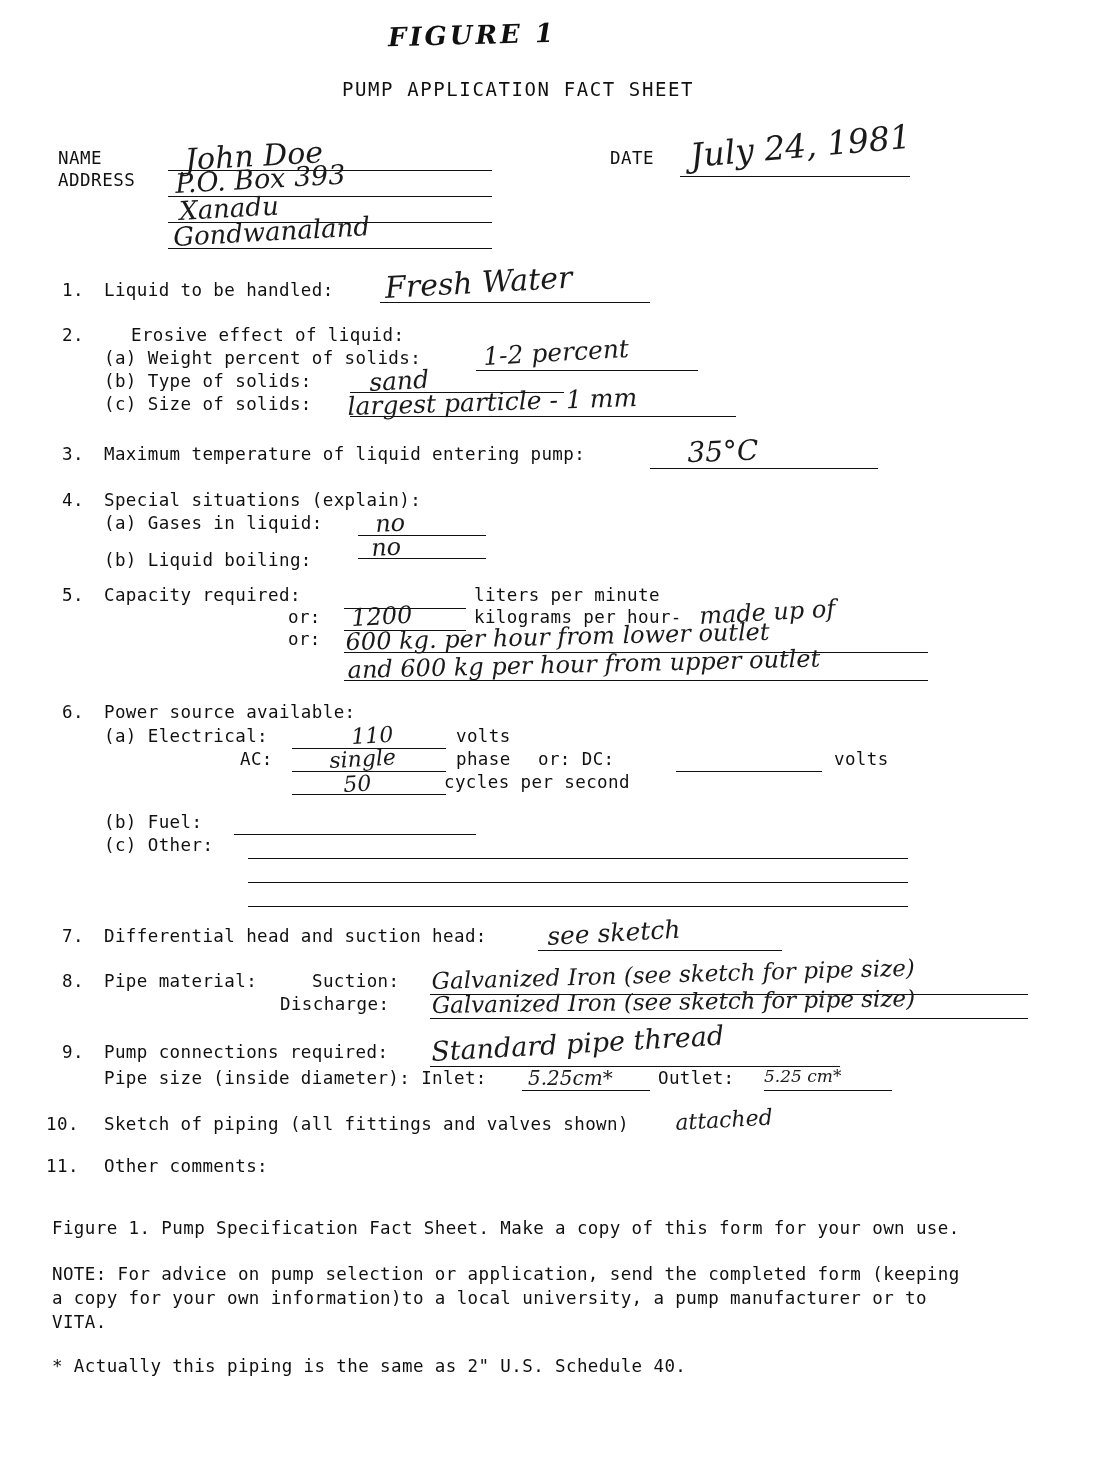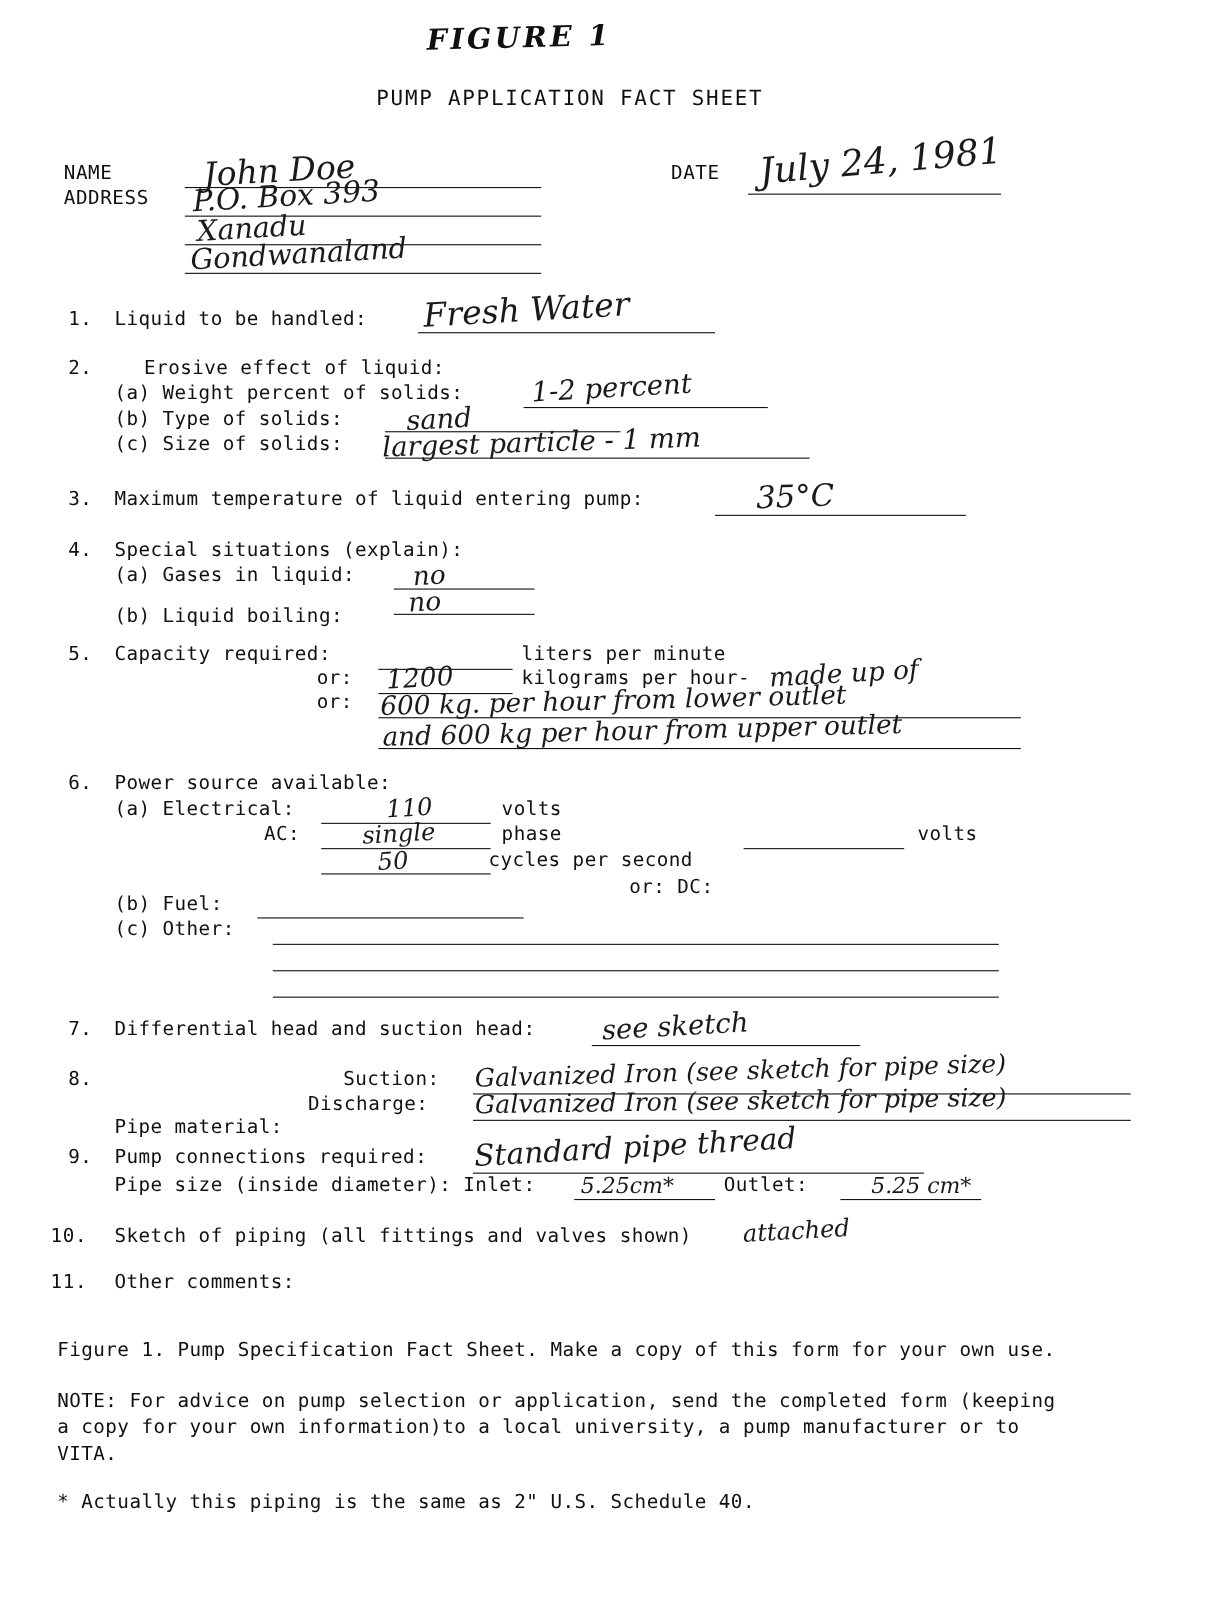--- a/index.html
+++ b/index.html
@@ -163,21 +163,21 @@
 
   <div class="mono item-txt" style="left:104px; top:726px;">(a) Electrical:</div>
   <div class="rule" style="left:292px; top:748px; width:154px;"></div>
   <div class="hand ans" style="left:352px; top:724px; font-size:22px;">110</div>
   <div class="mono item-txt" style="left:456px; top:726px;">volts</div>
 
   <div class="mono item-txt" style="left:240px; top:749px;">AC:</div>
   <div class="rule" style="left:292px; top:771px; width:154px;"></div>
   <div class="hand ans" style="left:330px; top:748px; font-size:22px;">single</div>
   <div class="mono item-txt" style="left:456px; top:749px;">phase</div>
-  <div class="mono item-txt" style="left:572px; top:749px;margin-top:48px;">or: DC:</div>
+  <div class="mono item-txt" style="left:538px; top:749px;">or: DC:</div>
   <div class="rule" style="left:676px; top:771px; width:146px;"></div>
   <div class="mono item-txt" style="left:834px; top:749px;">volts</div>
 
   <div class="rule" style="left:292px; top:794px; width:154px;"></div>
   <div class="hand ans" style="left:344px; top:772px; font-size:22px;">50</div>
   <div class="mono item-txt" style="left:444px; top:772px;">cycles per second</div>
 
   <div class="mono item-txt" style="left:104px; top:812px;">(b) Fuel:</div>
   <div class="rule" style="left:234px; top:834px; width:242px;"></div>
 
@@ -185,40 +185,40 @@
   <div class="rule" style="left:248px; top:858px; width:660px;"></div>
   <div class="rule" style="left:248px; top:882px; width:660px;"></div>
   <div class="rule" style="left:248px; top:906px; width:660px;"></div>
 
   <div class="mono item-num" style="left:62px; top:926px;">7.</div>
   <div class="mono item-txt" style="left:104px; top:926px;">Differential head and suction head:</div>
   <div class="rule" style="left:538px; top:950px; width:244px;"></div>
   <div class="hand ans" style="left:548px; top:922px; font-size:25px;">see sketch</div>
 
   <div class="mono item-num" style="left:62px; top:971px;">8.</div>
-  <div class="mono item-txt" style="left:104px; top:971px;margin-top:44px;">Pipe material:</div>
+  <div class="mono item-txt" style="left:104px; top:971px;">Pipe material:</div>
   <div class="mono item-txt" style="left:312px; top:971px;">Suction:</div>
   <div class="rule" style="left:430px; top:994px; width:598px;"></div>
   <div class="hand ans" style="left:432px; top:968px; font-size:23px; transform:rotate(-1.6deg);">Galvanized Iron (see sketch for pipe size)</div>
 
   <div class="mono item-txt" style="left:280px; top:994px;">Discharge:</div>
   <div class="rule" style="left:430px; top:1018px; width:598px;"></div>
   <div class="hand ans" style="left:432px; top:992px; font-size:23px; transform:rotate(-0.8deg);">Galvanized Iron (see sketch for pipe size)</div>
 
   <div class="mono item-num" style="left:62px; top:1042px;">9.</div>
   <div class="mono item-txt" style="left:104px; top:1042px;">Pump connections required:</div>
   <div class="rule" style="left:430px; top:1066px; width:410px;"></div>
   <div class="hand ans" style="left:432px; top:1036px; font-size:27px;">Standard pipe thread</div>
 
   <div class="mono item-txt" style="left:104px; top:1068px;">Pipe size (inside diameter): Inlet:</div>
   <div class="rule" style="left:522px; top:1090px; width:128px;"></div>
   <div class="hand ans" style="left:528px; top:1066px; font-size:20px; transform:rotate(0deg);">5.25cm*</div>
   <div class="mono item-txt" style="left:658px; top:1068px;">Outlet:</div>
   <div class="rule" style="left:764px; top:1090px; width:128px;"></div>
-  <div class="hand ans" style="left:792px; top:1066px; font-size:20px; transform:rotate(0deg);">5.25 cm*</div>
+  <div class="hand ans" style="left:764px; top:1066px; font-size:17px; transform:rotate(0deg);">5.25 cm*</div>
 
   <div class="mono item-num" style="left:46px; top:1114px;">10.</div>
   <div class="mono item-txt" style="left:104px; top:1114px;">Sketch of piping (all fittings and valves shown)</div>
   <div class="hand ans" style="left:676px; top:1110px; font-size:22px;">attached</div>
 
   <div class="mono item-num" style="left:46px; top:1156px;">11.</div>
   <div class="mono item-txt" style="left:104px; top:1156px;">Other comments:</div>
 
   <div class="mono item-txt" style="left:52px; top:1218px;">Figure 1. Pump Specification Fact Sheet. Make a copy of this form for your own use.</div>
 

